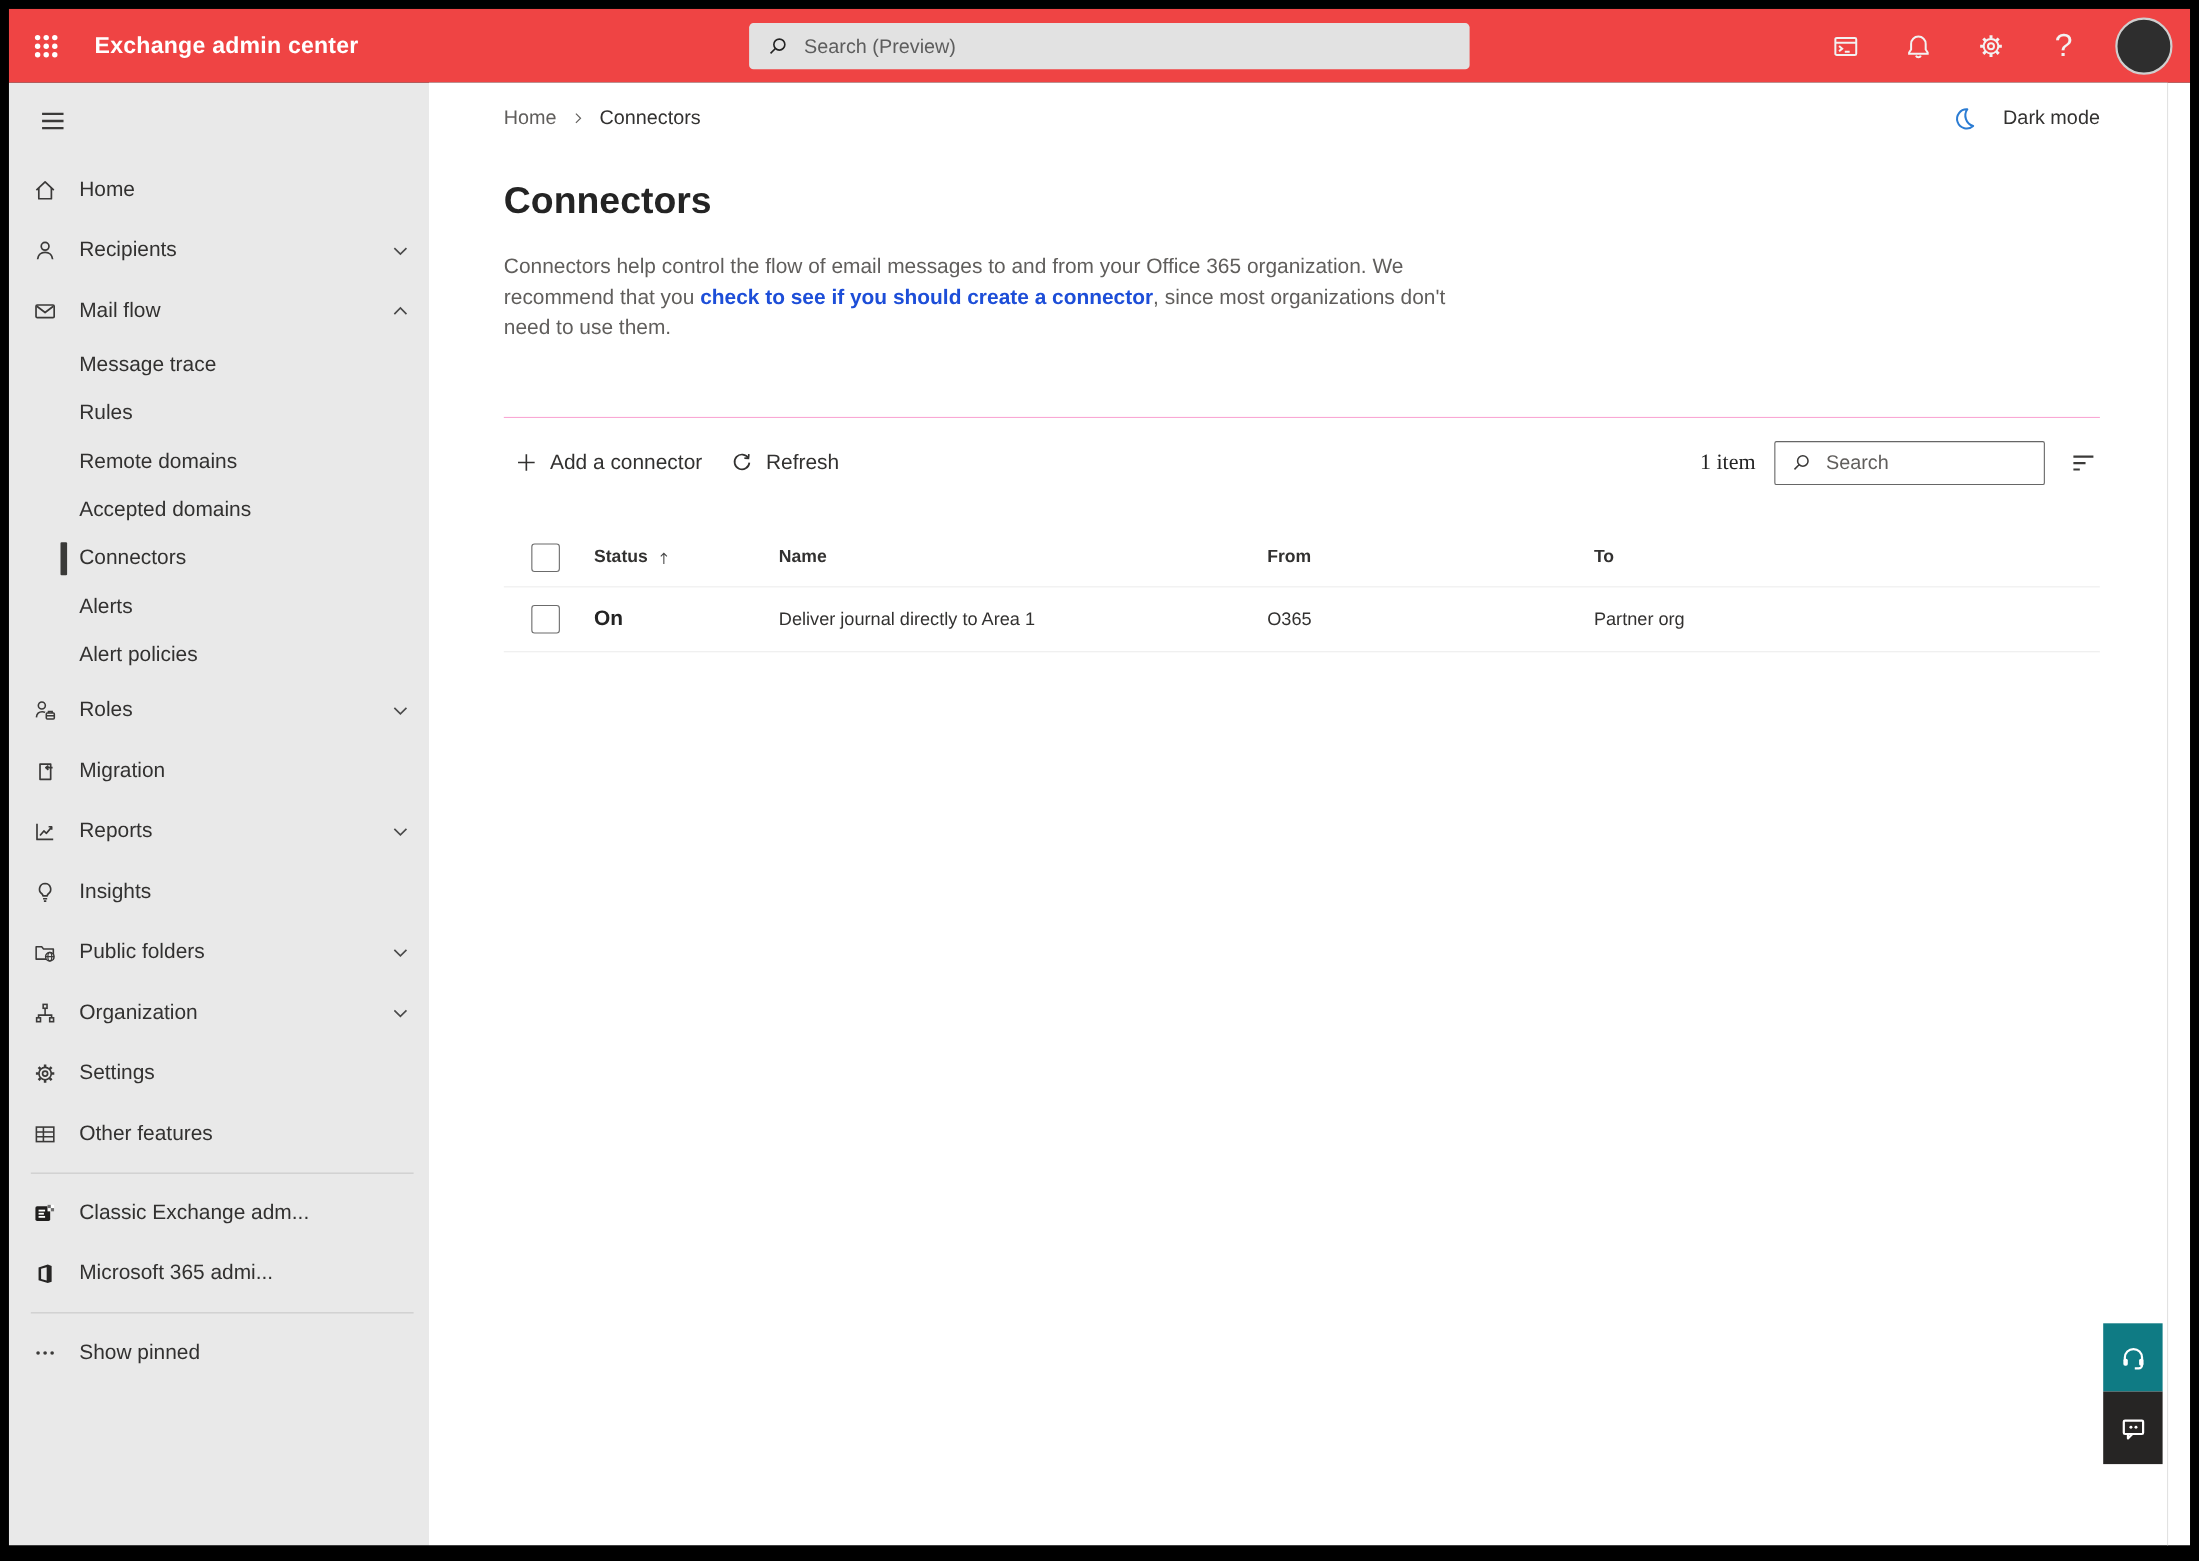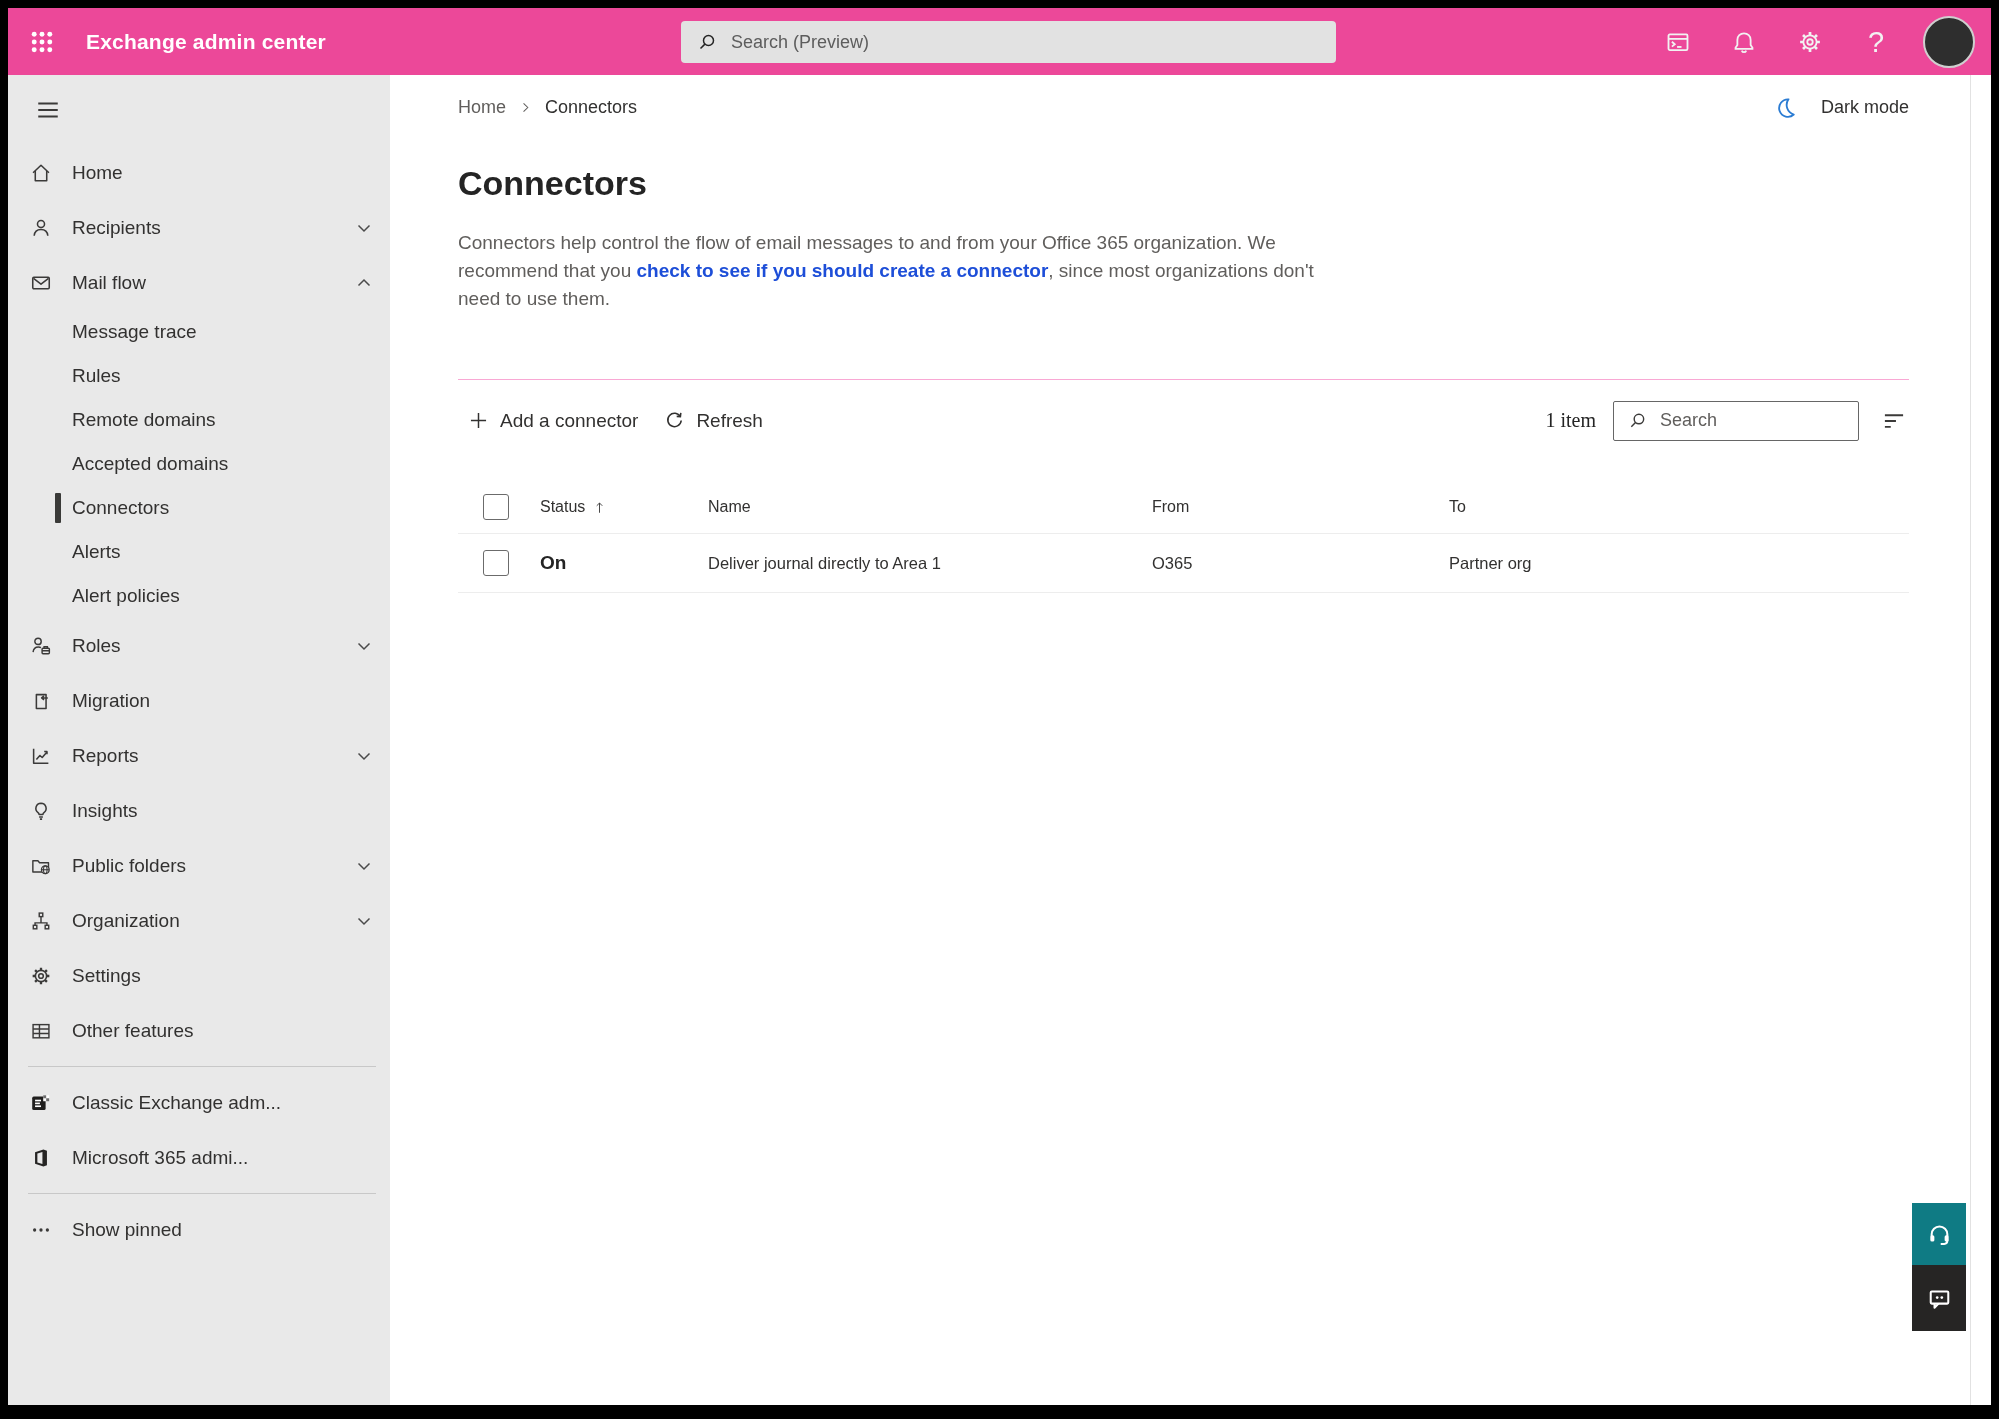--- a/index.html
+++ b/index.html
@@ -1,21 +1,21 @@
 <!DOCTYPE html>
 <html><head>
 <meta charset="utf-8">
 <style>
   html,body{margin:0;padding:0;background:#000;font-family:"Liberation Sans",sans-serif;-webkit-font-smoothing:antialiased;}
   .window{position:relative;width:1999px;height:1419px;box-sizing:border-box;padding:8px 8px 14px 8px;background:#000;overflow:hidden;}
   .frame{width:100%;height:100%;display:flex;flex-direction:column;overflow:hidden;}
   .svgi{width:100%;height:100%;display:block;}
 
   
-  .topbar{position:relative;height:67px;flex:0 0 67px;background:#ec4899;display:flex;align-items:center;color:#fff;padding:0 10px 0 14px;box-sizing:border-box;}
+  .topbar{position:relative;height:67px;flex:0 0 67px;background:#ef4444;display:flex;align-items:center;color:#fff;padding:0 10px 0 14px;box-sizing:border-box;}
   .waffle-btn{width:40px;height:40px;background:none;border:none;padding:7px;color:#fff;cursor:pointer;}
   .topbar-title{font-size:21px;font-weight:700;letter-spacing:.2px;margin-left:24px;color:#fff;}
   .topbar-search{position:absolute;left:673px;top:13px;width:655px;height:42px;background:#e2e2e2;border-radius:4px;display:flex;align-items:center;padding:0 12px 0 16px;box-sizing:border-box;gap:12px;}
   .topbar-search .sicon{width:20px;height:20px;color:#242424;flex:0 0 20px;}
   .topbar-search input{flex:1;background:transparent;border:none;outline:none;font-size:18px;color:#333;font-family:"Liberation Sans",sans-serif;}
   .topbar-search input::placeholder{color:#5d5d5d;opacity:1;}
   .topbar-right{margin-left:auto;display:flex;align-items:center;gap:28px;}
   .tb-icon-btn{width:38px;height:38px;background:none;border:none;padding:6px;color:#f2f2f2;cursor:pointer;}
   .tb-help{font-size:29px;font-weight:400;color:#f2f2f2;width:38px;text-align:center;line-height:38px;padding:0;}
   .avatar{width:52px;height:52px;border-radius:50%;background:#2e2e2e;border:2px solid #cfcfcf;box-sizing:border-box;margin-right:6px;cursor:pointer;}
@@ -56,21 +56,21 @@
   .item-count{font-family:"Liberation Serif",serif;font-weight:400;font-size:20px;color:#242424;margin-right:17px;}
   .table-search{width:246px;height:40px;border:1px solid #666;border-radius:2px;display:flex;align-items:center;gap:11px;padding:0 10px 0 14px;box-sizing:border-box;background:#fff;margin-right:20px;}
   .table-search .sicon{width:19px;height:19px;color:#3b3a39;flex:0 0 19px;}
   .table-search input{flex:1;min-width:0;border:none;outline:none;font-size:18px;color:#323130;font-family:"Liberation Sans",sans-serif;background:transparent;}
   .table-search input::placeholder{color:#605e5c;opacity:1;}
   .filter-btn{width:30px;height:30px;background:none;border:none;padding:2px;color:#3b3a39;cursor:pointer;}
 
   .thead{display:flex;align-items:center;height:52px;margin-top:20px;border-bottom:1px solid #ededed;}
   .trow{display:flex;align-items:center;height:58px;border-bottom:1px solid #ededed;}
   .checkbox{width:26px;height:26px;flex:0 0 26px;margin-left:25px;border:1.6px solid #6b6b6b;border-radius:3px;background:#fff;box-sizing:border-box;cursor:pointer;}
-  .hcell{font-size:16px;color:#323130;display:flex;align-items:center;gap:7px;}
+  .hcell{font-size:16px;color:#323130;display:flex;align-items:center;gap:7px;font-weight:bold;}
   .cell{font-size:16.5px;color:#323130;white-space:nowrap;overflow:hidden;}
   .h-status,.c-status{margin-left:31px;width:168px;box-sizing:border-box;}
   .h-name,.c-name{width:444px;box-sizing:border-box;}
   .h-from,.c-from{width:297px;box-sizing:border-box;}
   .h-to,.c-to{flex:1;}
   .c-status{font-size:19px;font-weight:700;color:#242424;}
   .sort-arrow{width:15px;height:17px;color:#444;}
 
   
   .fab{position:absolute;right:33px;width:54px;display:flex;align-items:center;justify-content:center;border:none;cursor:pointer;z-index:5;}

